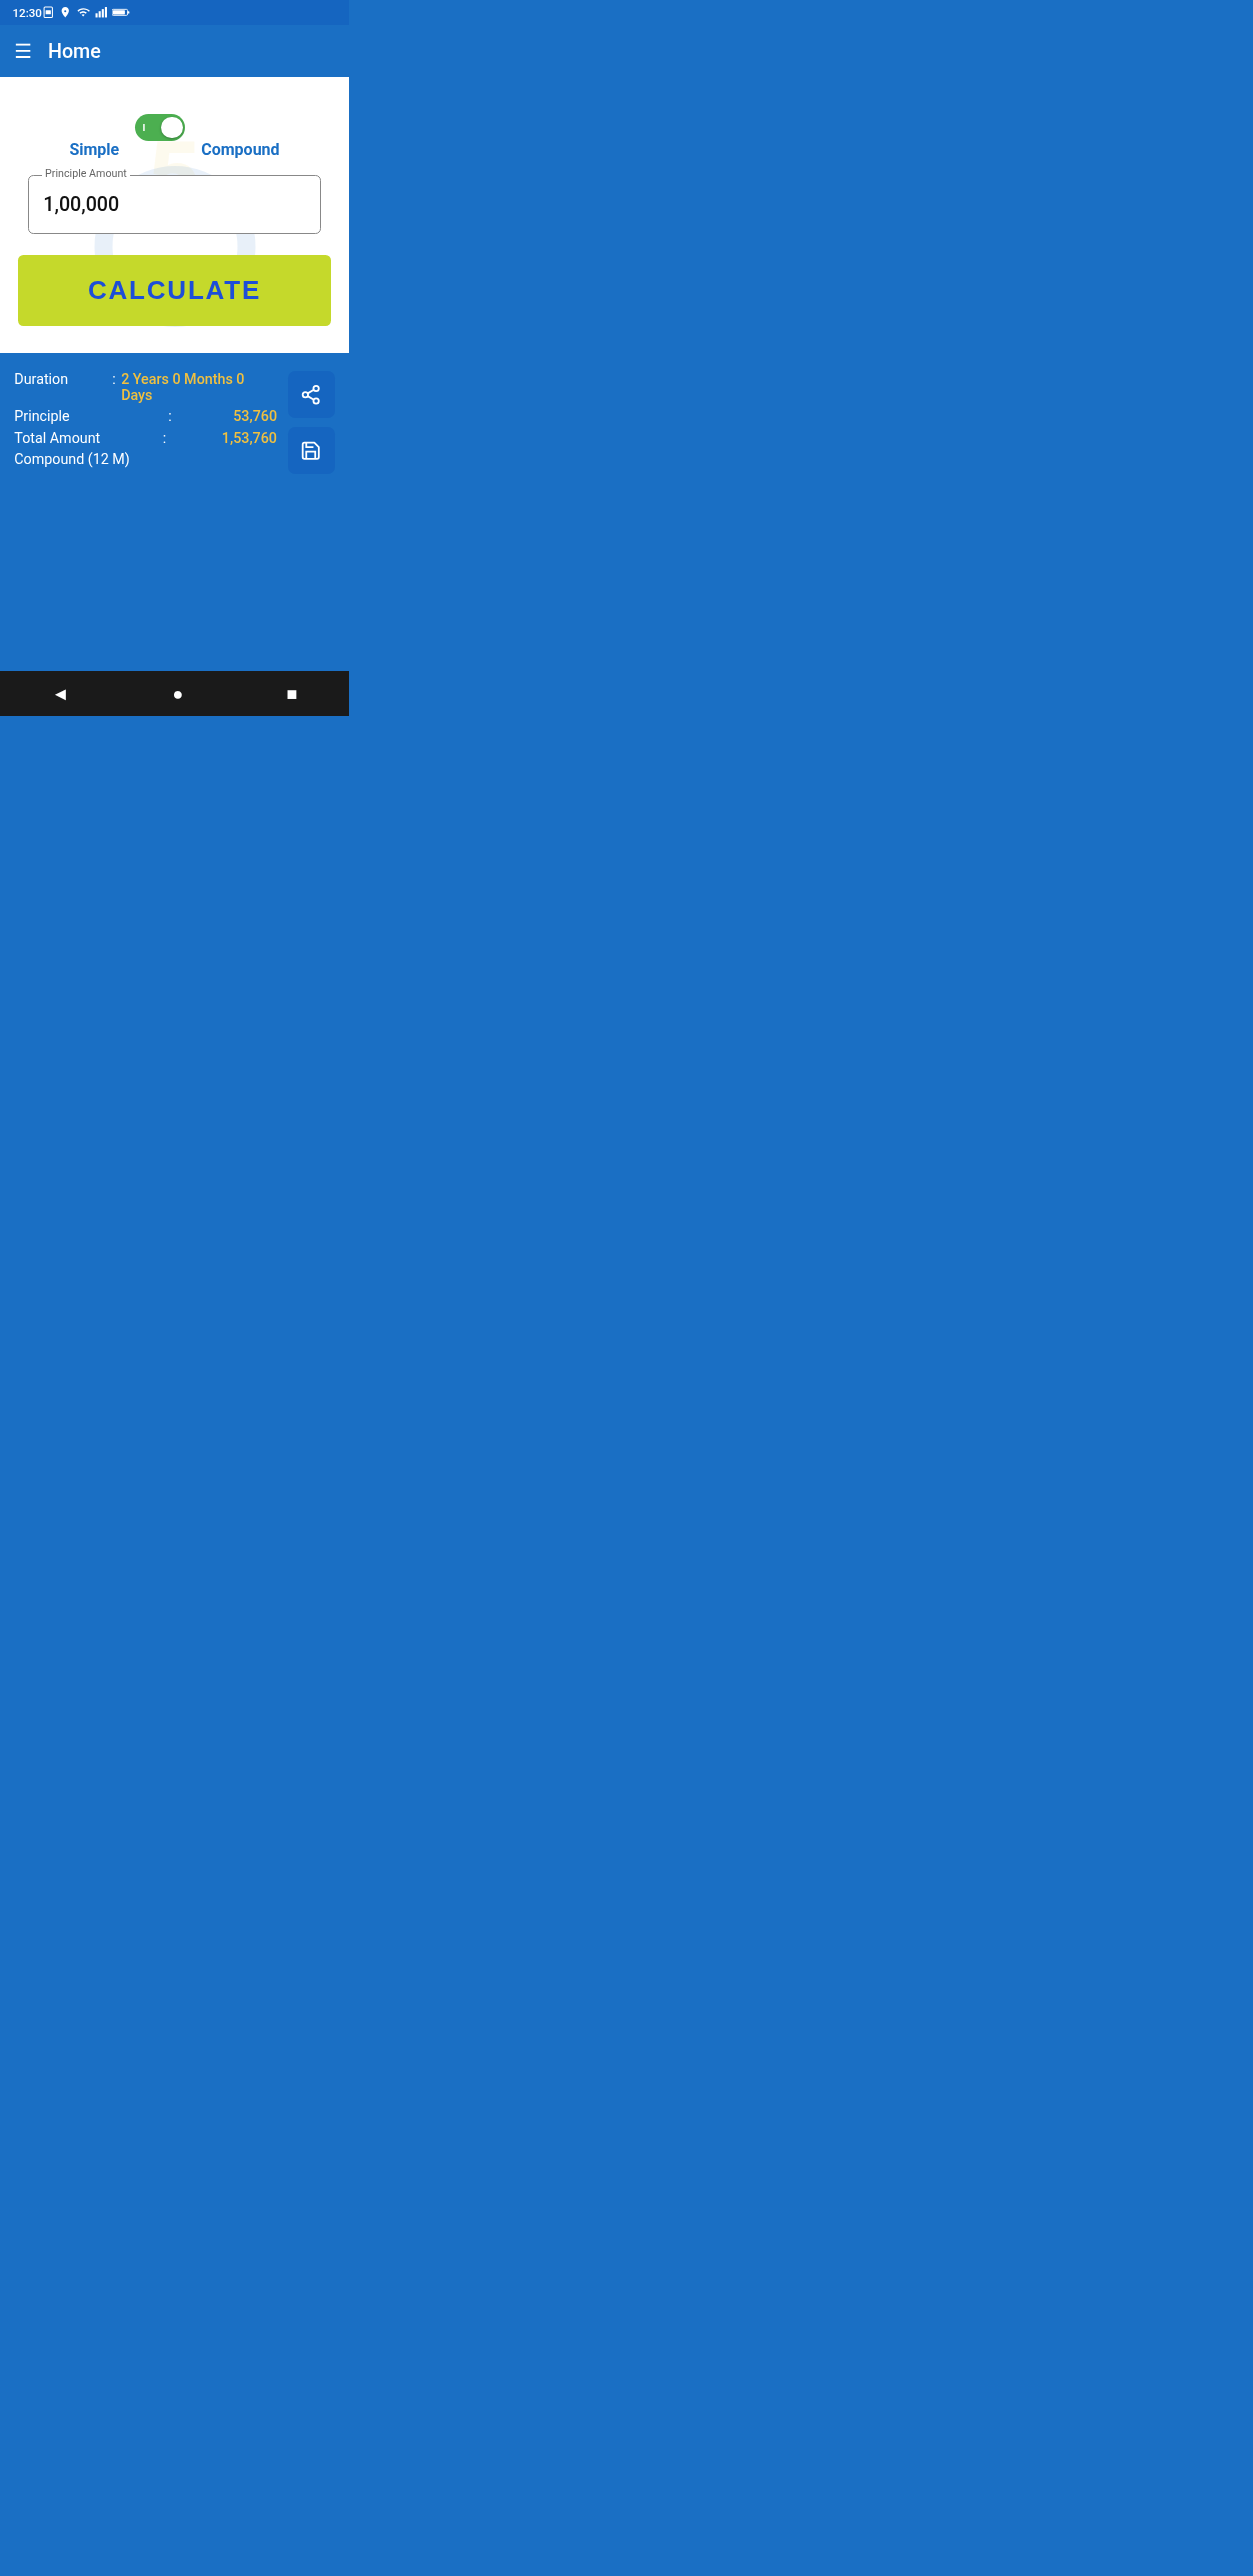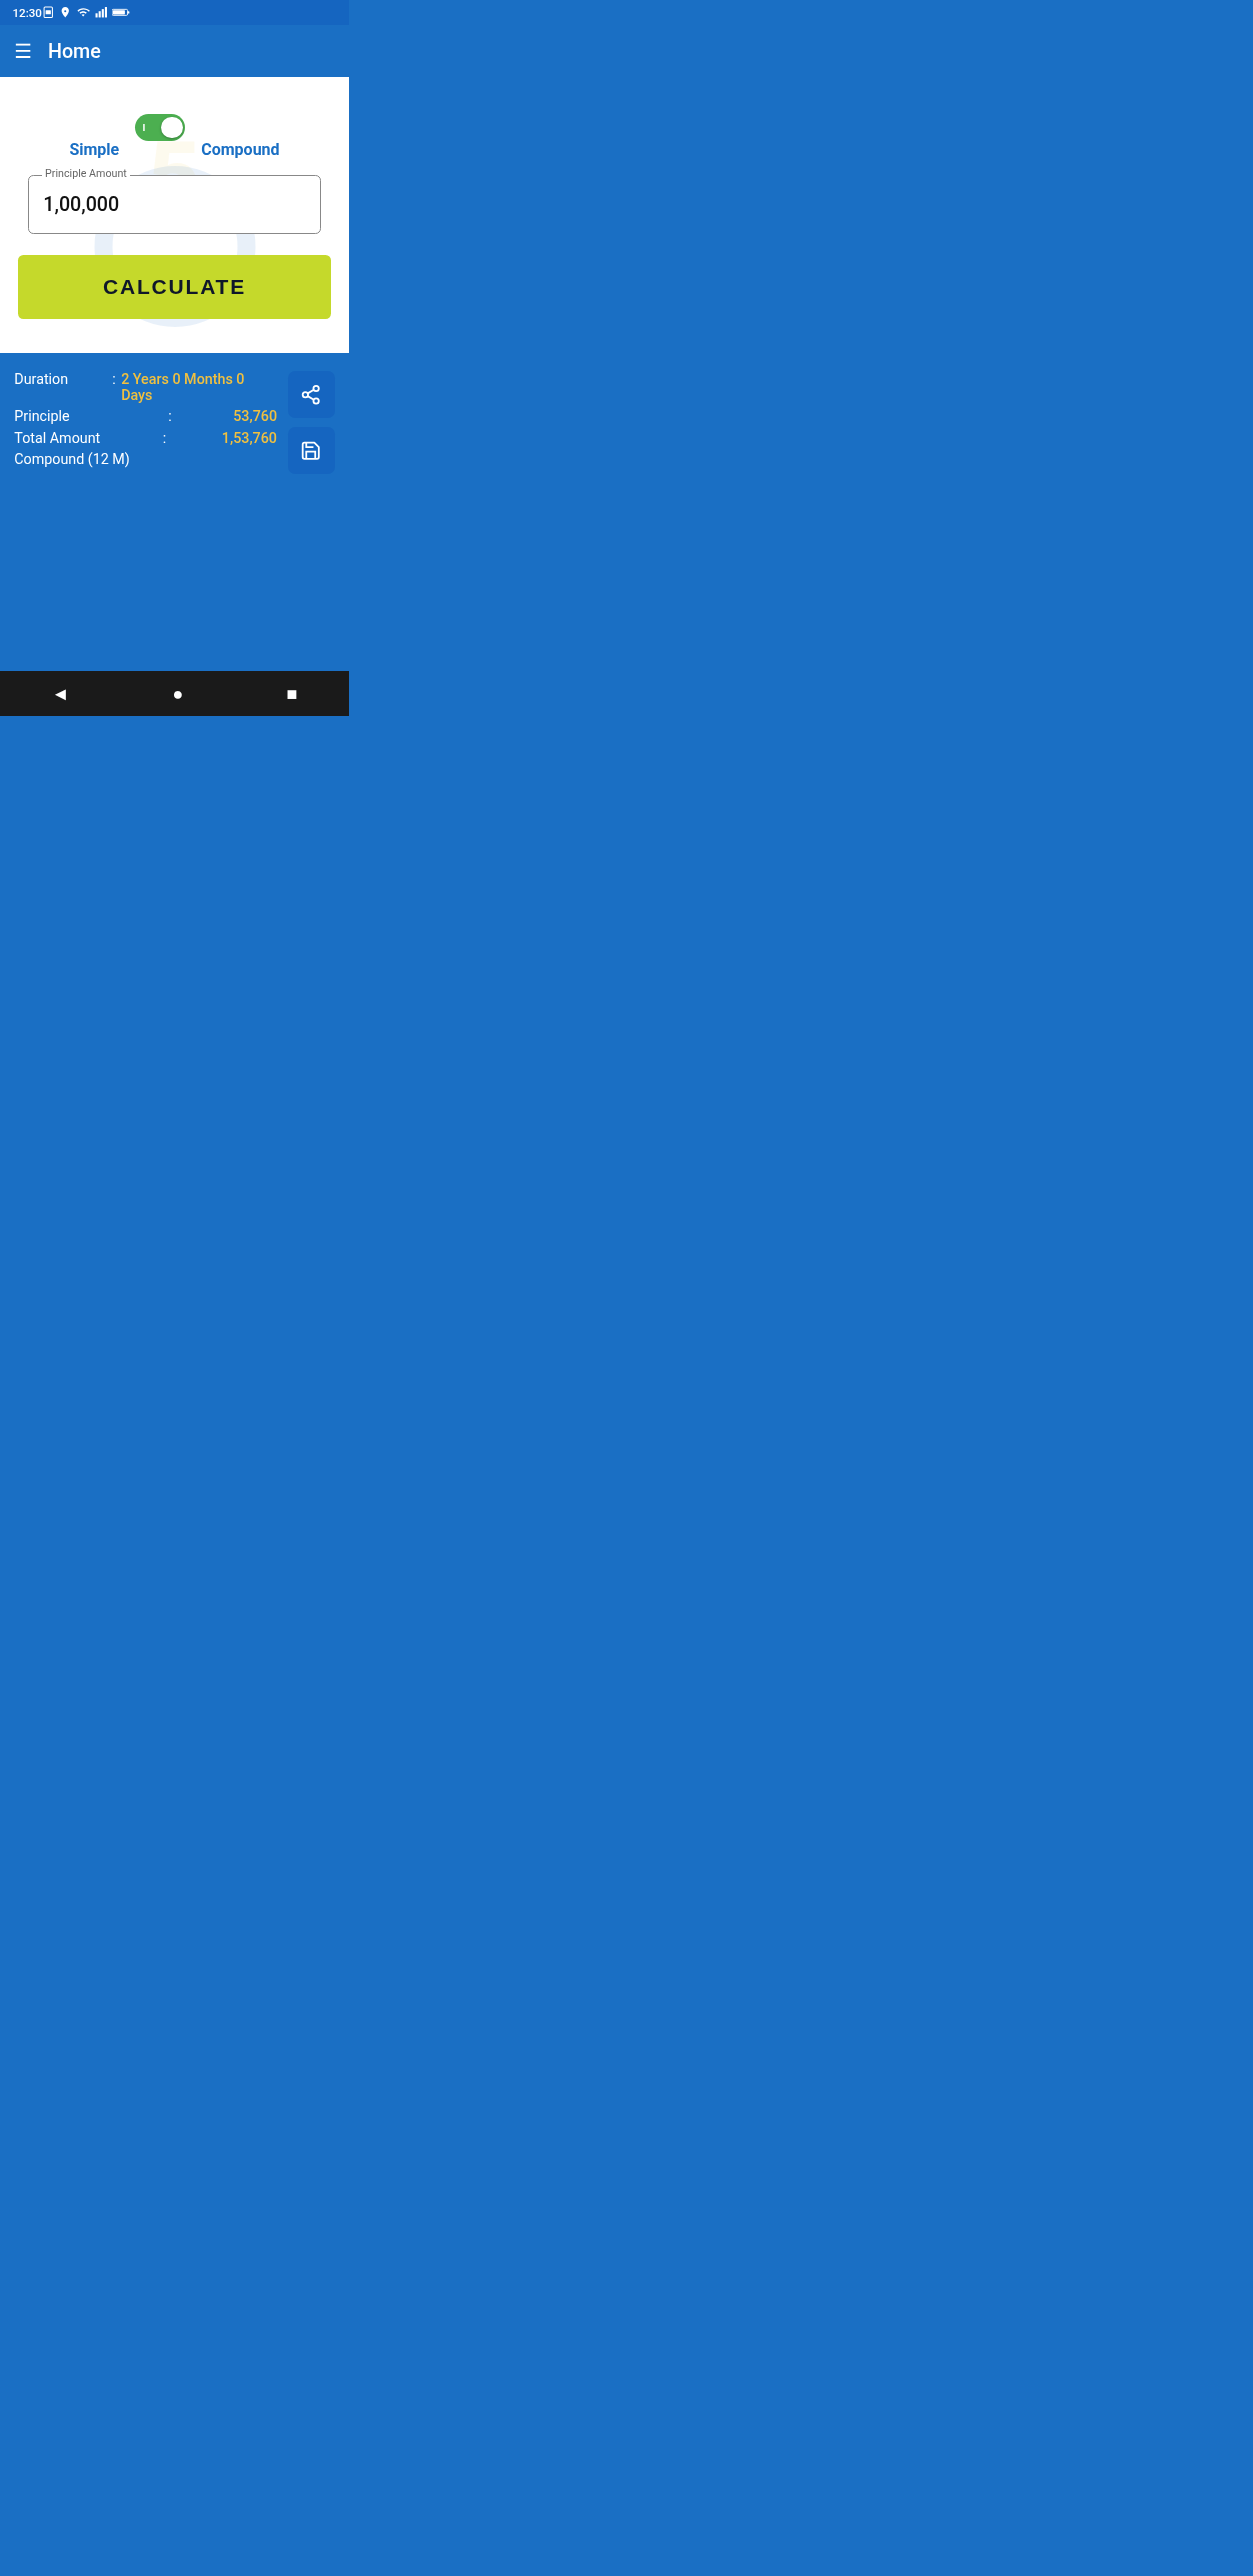--- a/index.html
+++ b/index.html
@@ -187,23 +187,23 @@
       color: #1a6fc4;
     }
 
     
     .calculate-btn {
       margin: 7.2px 18px 0 18px;
       background: #c5d92b;
       border: none;
       border-radius: 5.4px;
       padding: 19.7px;
-      font-size: 21px;
+      font-size: 26px;
       font-weight: 700;
-      color: #0f172a;
+      color: #1d4ed8;
       letter-spacing: 1.8px;
       cursor: pointer;
       width: calc(100% - 36px);
       text-align: center;
       position: relative;
       z-index: 1;
     }
 
     
     .results-section {

